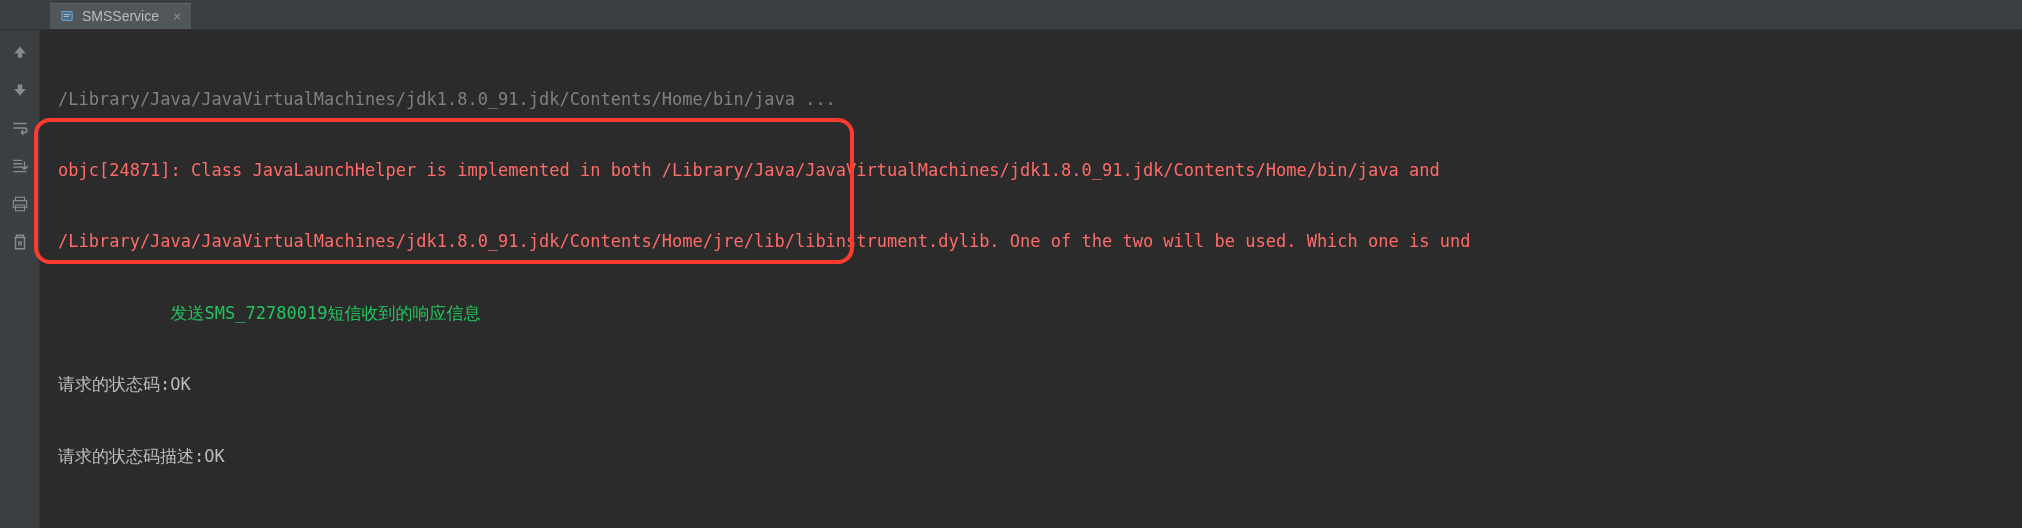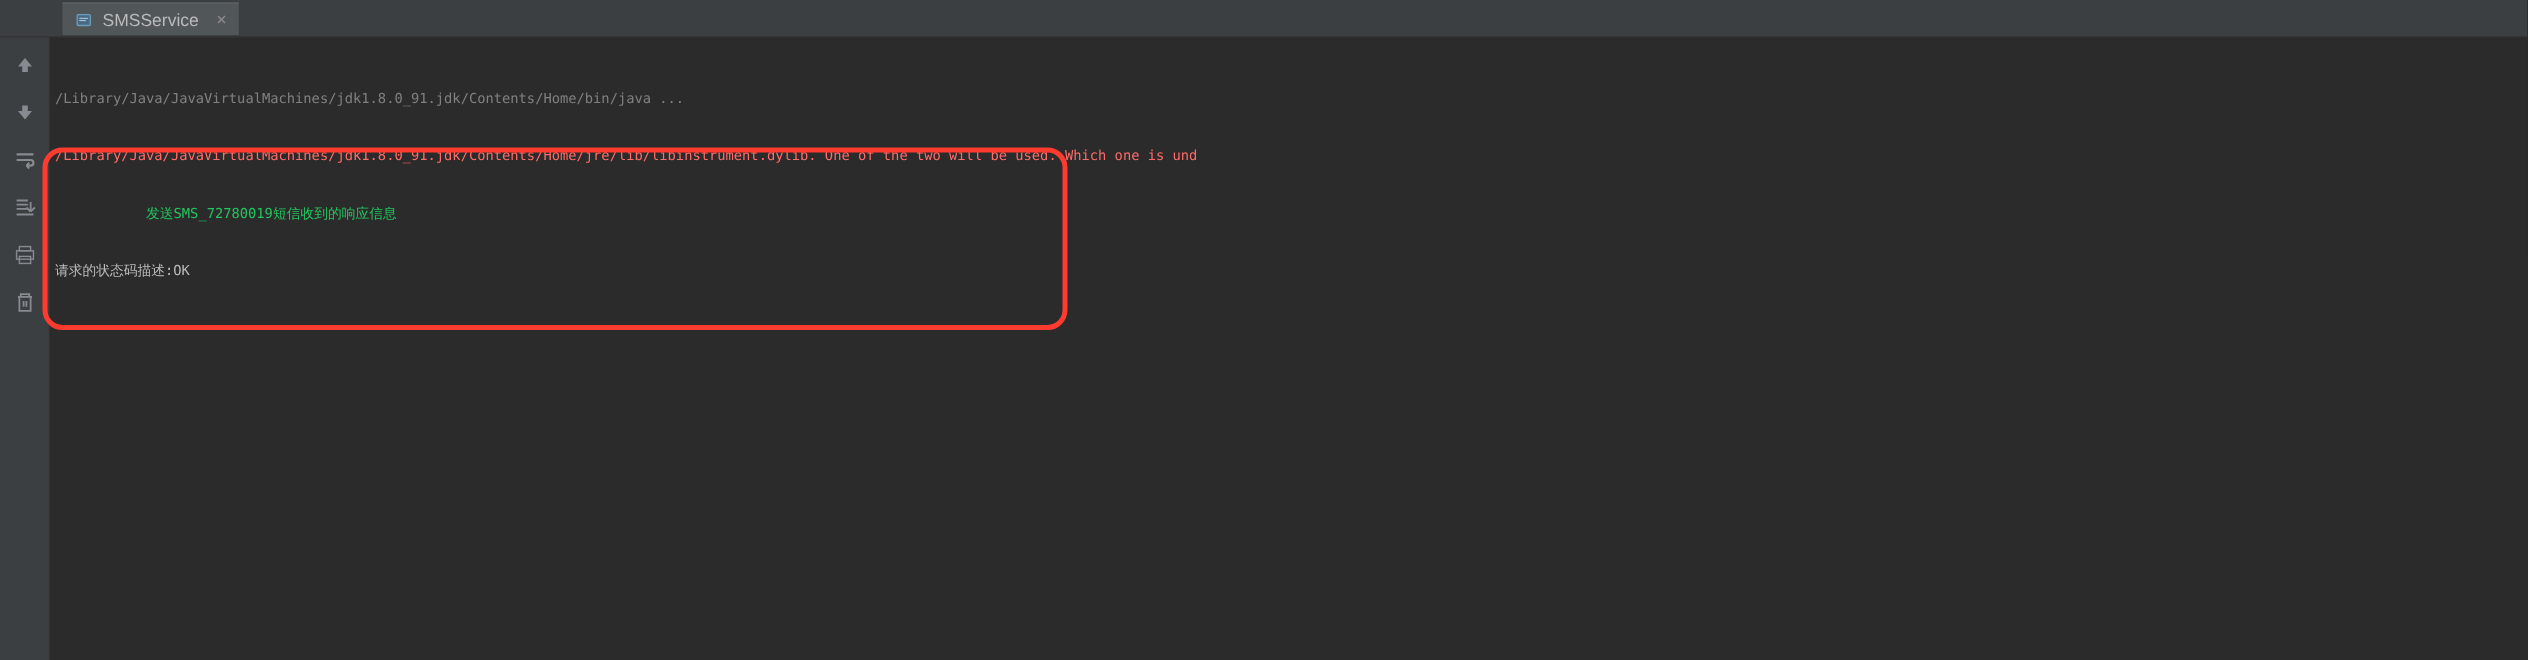--- a/index.html
+++ b/index.html
@@ -13,21 +13,21 @@
       font-size: 16px;
       color: #a9b7c6;
       width: 2022px;
       height: 528px;
       overflow: hidden;
     }
     .tab-bar {
       background: #3c3f41;
       height: 30px;
       display: flex;
-      align-items: flex-start;
+      align-items: center;
       padding-left: 50px;
       border-bottom: 1px solid #323232;
     }
     .tab {
       display: flex;
       align-items: center;
       gap: 8px;
       padding: 4px 10px;
       background: #515658;
       height: 26px;
@@ -75,23 +75,23 @@
       justify-content: center;
       cursor: pointer;
     }
     .gutter-icon svg {
       width: 18px;
       height: 18px;
     }
     .console {
       flex: 1;
       background: #2b2b2b;
-      padding: 10px 4px;
+      padding: 10px 18px;
       line-height: 1.4;
-      font-size: 11px;
+      font-size: 17px;
       white-space: pre;
       position: relative;
     }
     .line {
       line-height: 1.4;
     }
     .line-gray {
       color: #808080;
     }
     .line-red {
@@ -162,21 +162,23 @@
     </div>
     <div class="gutter-icon">
       <svg viewBox="0 0 16 16">
           <path d="M3 4 L13 4 M5 4 L5 2 L11 2 L11 4 M4 4 L4 14 L12 14 L12 4 M7 7 L7 11 M9 7 L9 11" stroke="#868a91" stroke-width="1.3" fill="none"></path>
         </svg>
     </div>
   </div>
 
   <div class="console">
     <div class="line line-gray">/Library/Java/JavaVirtualMachines/jdk1.8.0_91.jdk/Contents/Home/bin/java ...</div>
+    <div class="line line-red">objc[24871]: Class JavaLaunchHelper is implemented in both /Library/Java/JavaVirtualMachines/jdk1.8.0_91.jdk/Contents/Home/bin/java and </div>
     <div class="line line-red">/Library/Java/JavaVirtualMachines/jdk1.8.0_91.jdk/Contents/Home/jre/lib/libinstrument.dylib. One of the two will be used. Which one is und</div>
     <div class="line line-info">           发送SMS_72780019短信收到的响应信息</div>
+    <div class="line console-output">请求的状态码:OK</div>
     <div class="line console-output">请求的状态码描述:OK</div>
     
     
     
     <div class="highlight-box"></div>
   </div>
 </div>
 
 </body></html>

